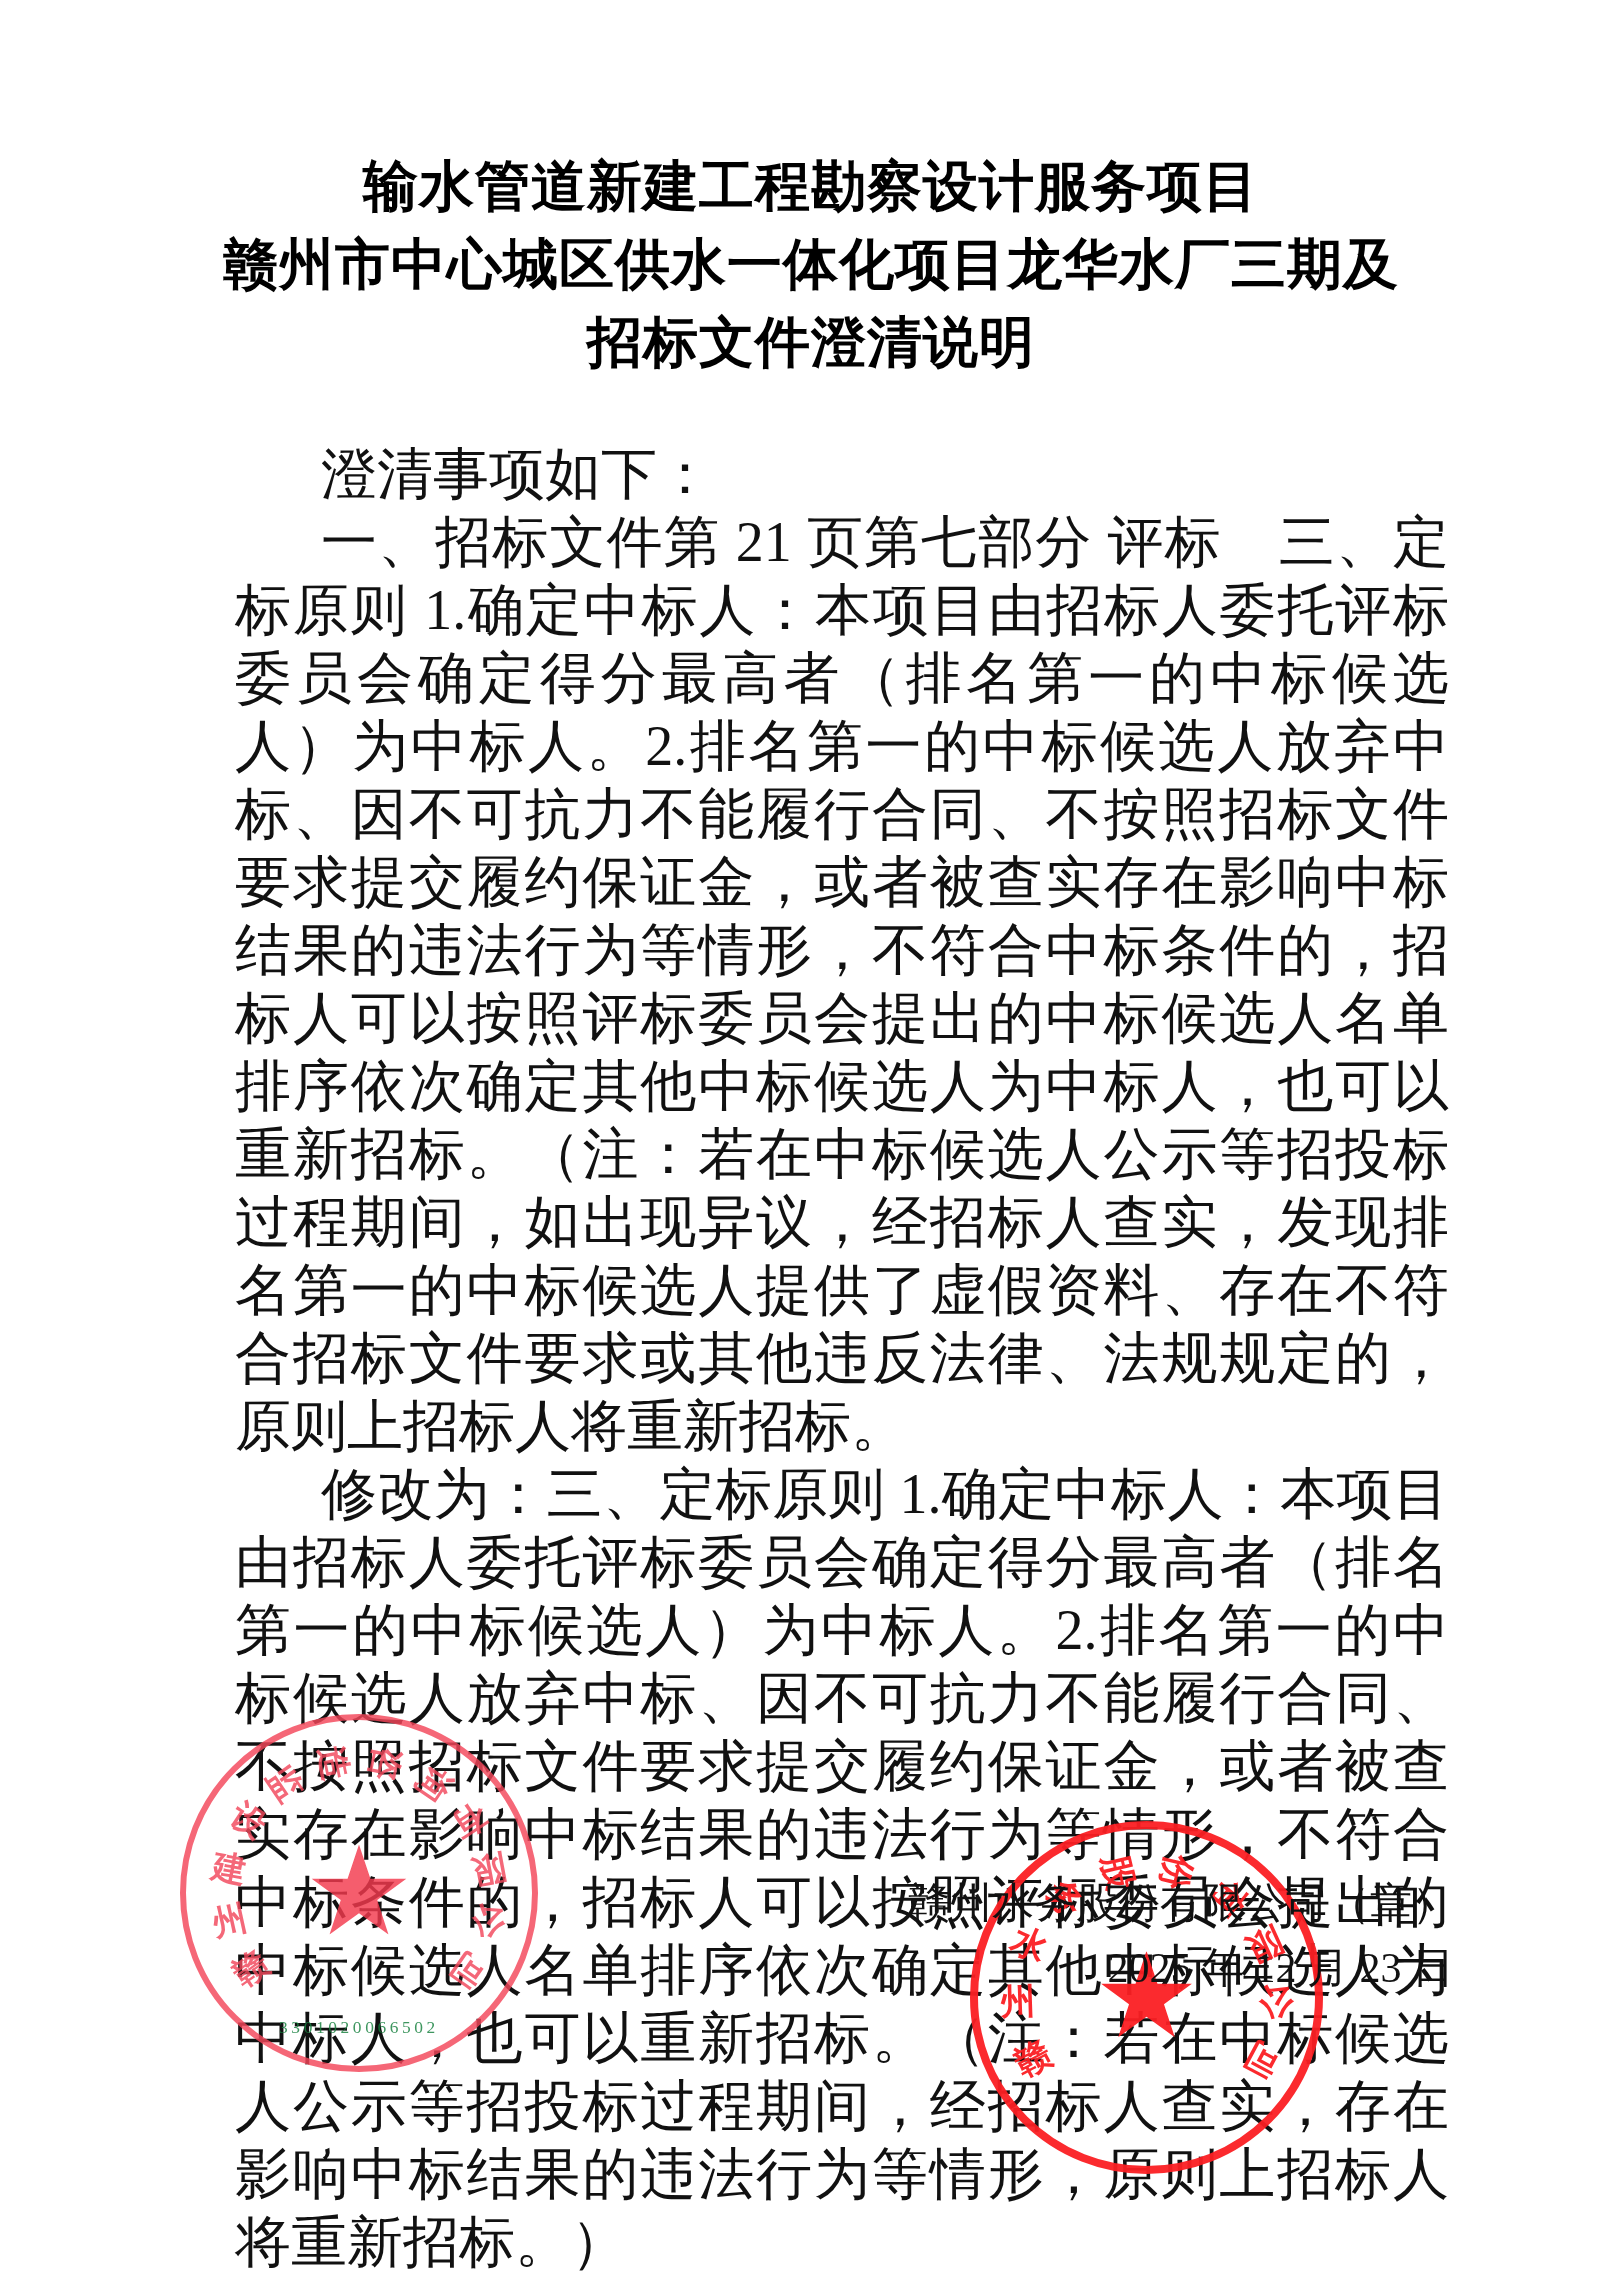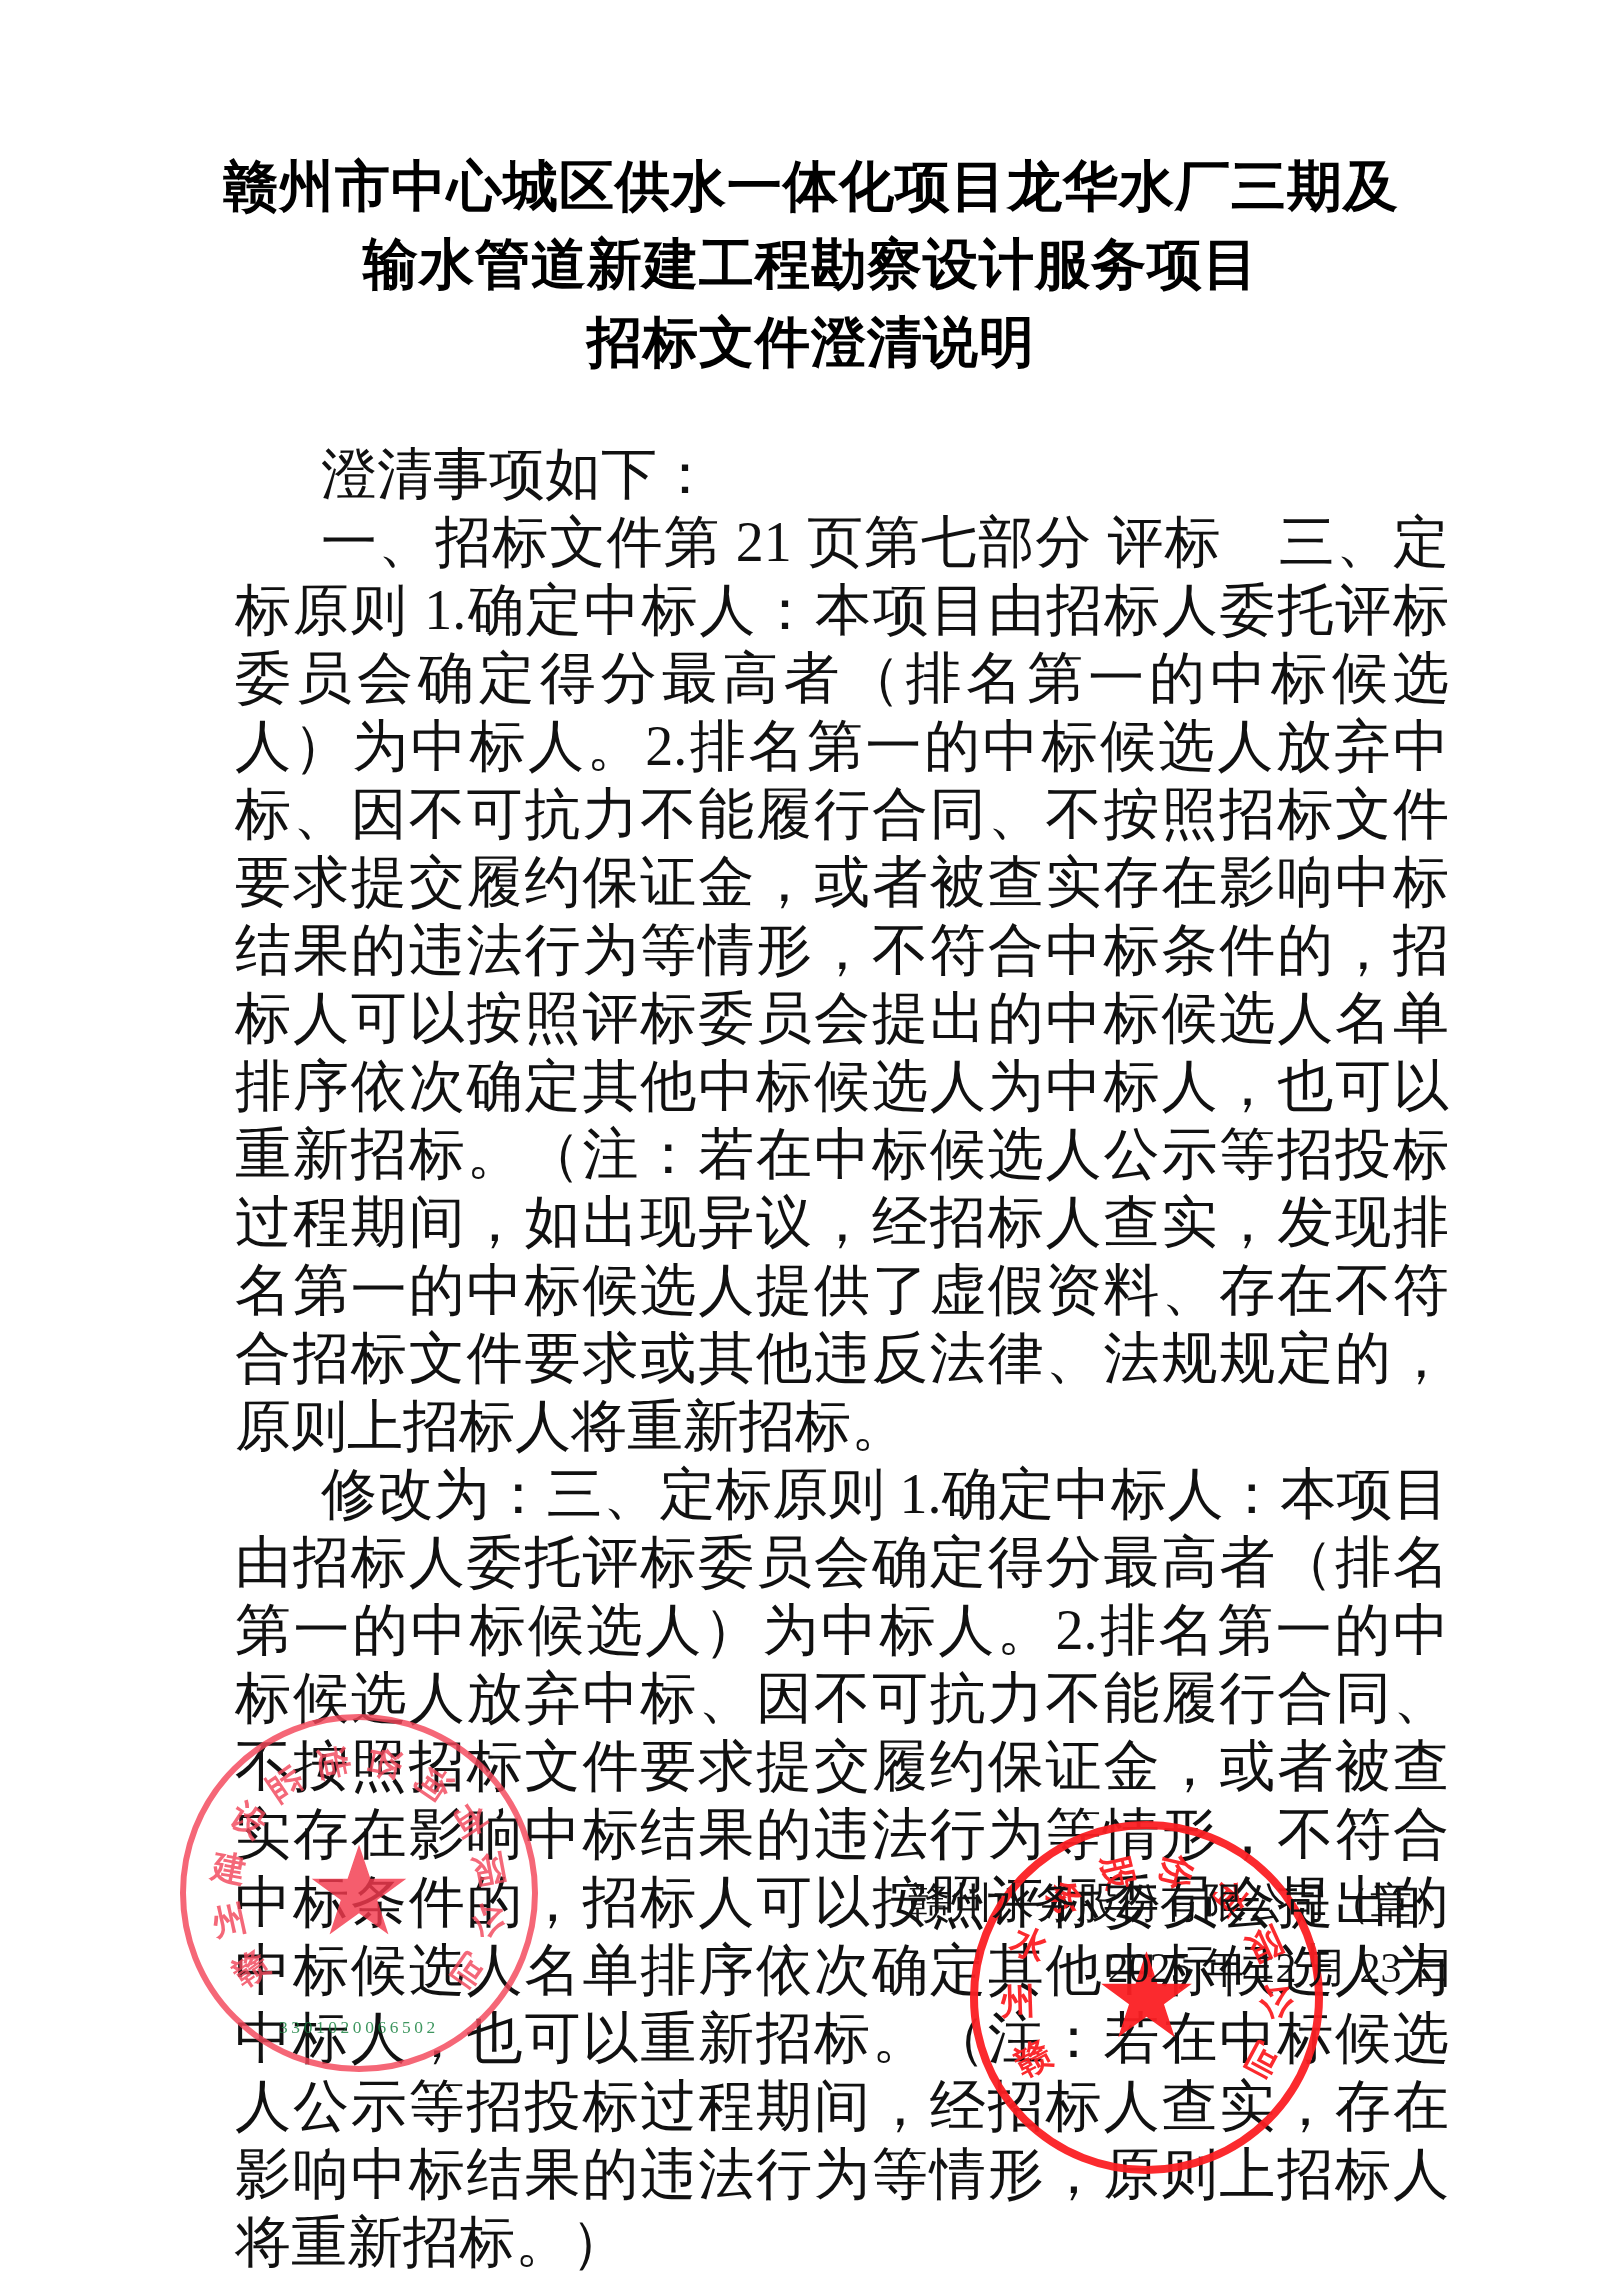--- a/index.html
+++ b/index.html
@@ -150,22 +150,22 @@
     font-family: "Liberation Serif", "DejaVu Serif", serif;
   }
   #stamp-left .stamp-code { bottom: 34px; color: #15803d; }
 </style>
 </head>
 <body>
 
 <div class="page">
 
   <div class="title-block">
+    <div class="title-line">输水管道新建工程勘察设计服务项目</div>
     <div class="title-line">赣州市中心城区供水一体化项目龙华水厂三期及</div>
-    <div class="title-line">输水管道新建工程勘察设计服务项目</div>
     <div class="title-line">招标文件澄清说明</div>
   </div>
 
   <div class="body-block">
     <p class="para indent2">澄清事项如下：</p>
     <p class="para indent2">一、招标文件第 21 页第七部分 评标　三、定标原则 1.确定中标人：本项目由招标人委托评标委员会确定得分最高者（排名第一的中标候选人）为中标人。2.排名第一的中标候选人放弃中标、因不可抗力不能履行合同、不按照招标文件要求提交履约保证金，或者被查实存在影响中标结果的违法行为等情形，不符合中标条件的，招标人可以按照评标委员会提出的中标候选人名单排序依次确定其他中标候选人为中标人，也可以重新招标。（注：若在中标候选人公示等招投标过程期间，如出现异议，经招标人查实，发现排名第一的中标候选人提供了虚假资料、存在不符合招标文件要求或其他违反法律、法规规定的，原则上招标人将重新招标。</p>
     <p class="para indent2">修改为：三、定标原则 1.确定中标人：本项目由招标人委托评标委员会确定得分最高者（排名第一的中标候选人）为中标人。2.排名第一的中标候选人放弃中标、因不可抗力不能履行合同、不按照招标文件要求提交履约保证金，或者被查实存在影响中标结果的违法行为等情形，不符合中标条件的，招标人可以按照评标委员会提出的中标候选人名单排序依次确定其他中标候选人为中标人，也可以重新招标。（注：若在中标候选人公示等招投标过程期间，经招标人查实，存在影响中标结果的违法行为等情形，原则上招标人将重新招标。）</p>
     <p class="spacer-md"></p>
     <p class="para indent2">注：本“澄清说明”为招标文件不可分割的一部分，招标公告及招标文件中条款有不一致之处时，均以本次澄清说明为准，最终解释权归招标人。</p>
   </div>

